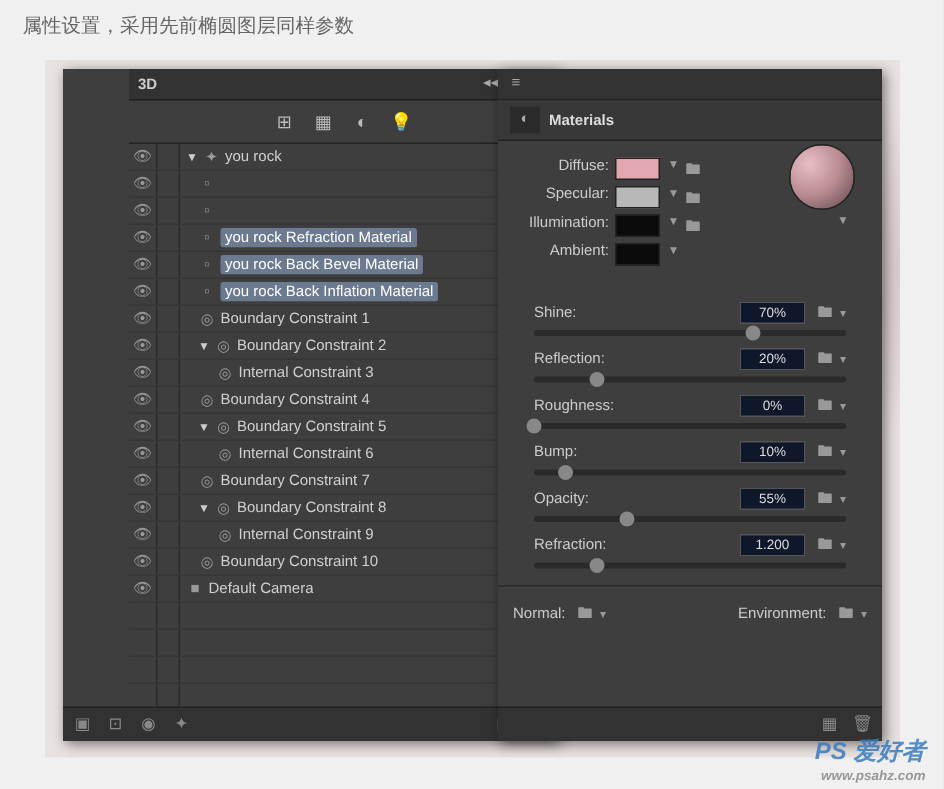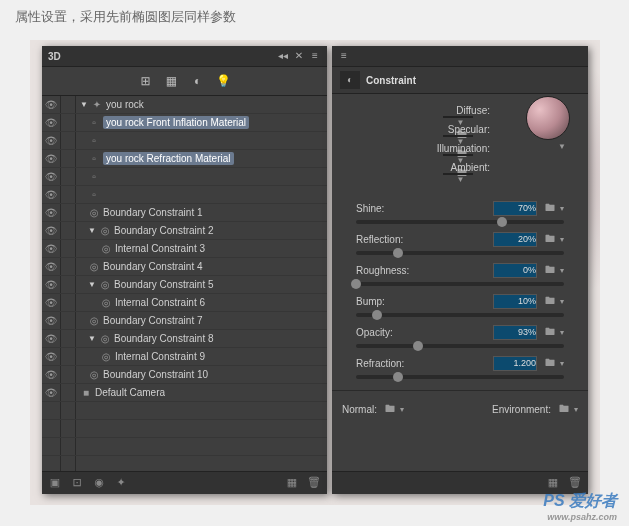--- a/index.html
+++ b/index.html
@@ -30,21 +30,21 @@
                         radial-gradient(circle at 90% 30%, rgba(120,80,90,0.25) 0%, transparent 20%);
       overflow: hidden;
     }
     .panel {
       position: absolute;
       background: #3e3e3e;
       box-shadow: 2px 2px 8px rgba(0,0,0,0.5);
       color: #d0d0d0;
       font-size: 10px;
     }
-    .panel-3d { top: 6px; left: 12px; width: 285px; height: 448px; }
+    .panel-3d { top: 6px; left: 12px; width: 285px; height: 448px; padding-left: 44px; }
     .panel-props { top: 6px; left: 302px; width: 256px; height: 448px; }
     .panel-header {
       background: #323232;
       height: 20px;
       display: flex;
       align-items: center;
       padding: 0 6px;
       border-bottom: 1px solid #222;
     }
     .panel-header-title {
@@ -155,24 +155,22 @@
       line-height: 18px;
       color: #aaa;
     }
     .prop-tab-title {
       font-weight: bold;
       color: #ddd;
     }
     .mat-body { padding: 8px 10px; }
     .mat-row {
       display: flex;
-      align-items: center;
       margin: 3px 0;
       height: 16px;
-      flex-direction: column;
     }
     .mat-label {
       width: 64px;
       text-align: right;
       color: #ccc;
       font-size: 10px;
       padding-right: 4px;
     }
     .swatch {
       width: 28px;
@@ -196,25 +194,25 @@
     .slider-section { padding: 4px 24px; }
     .slider-row { margin: 7px 0; }
     .slider-top {
       display: flex;
       align-items: center;
       justify-content: space-between;
       margin-bottom: 3px;
     }
     .slider-label { color: #ccc; font-size: 10px; }
     .slider-value {
-      background: #0c4a6e;
+      background: #0f172a;
       border: 1px solid #555;
       width: 42px;
       height: 13px;
-      text-align: right;
+      text-align: center;
       line-height: 13px;
       font-size: 9px;
       color: #ddd;
     }
     .slider-right { display: flex; align-items: center; gap: 4px; }
     .slider-track {
       height: 4px;
       background: #2a2a2a;
       border-radius: 2px;
       position: relative;
@@ -280,21 +278,20 @@
             <span class="expand">▼</span>
             <span class="row-icon">✦</span>
             <span class="row-label-text">you rock</span>
           </div>
         </div>
         <div class="tree-row selected">
           <div class="eye-col">👁</div>
           <div class="sp-col"></div>
           <div class="row-label indent-1">
             <span class="row-icon">▫</span>
-            <span class="row-label-text">you rock Front Inflation Material</span>
           </div>
         </div>
         <div class="tree-row selected">
           <div class="eye-col">👁</div>
           <div class="sp-col"></div>
           <div class="row-label indent-1">
             <span class="row-icon">▫</span>
           </div>
         </div>
         <div class="tree-row selected">
@@ -303,27 +300,29 @@
           <div class="row-label indent-1">
             <span class="row-icon">▫</span>
             <span class="row-label-text">you rock Refraction Material</span>
           </div>
         </div>
         <div class="tree-row selected">
           <div class="eye-col">👁</div>
           <div class="sp-col"></div>
           <div class="row-label indent-1">
             <span class="row-icon">▫</span>
+            <span class="row-label-text">you rock Back Bevel Material</span>
           </div>
         </div>
         <div class="tree-row selected">
           <div class="eye-col">👁</div>
           <div class="sp-col"></div>
           <div class="row-label indent-1">
             <span class="row-icon">▫</span>
+            <span class="row-label-text">you rock Back Inflation Material</span>
           </div>
         </div>
         <div class="tree-row">
           <div class="eye-col">👁</div>
           <div class="sp-col"></div>
           <div class="row-label indent-1">
             <span class="row-icon">◎</span>
             <span class="row-label-text">Boundary Constraint 1</span>
           </div>
         </div>
@@ -442,21 +441,21 @@
   </div>
 
   <div class="panel panel-props">
     <div class="panel-header">
       <div class="panel-header-controls">
         <span class="hc">≡</span>
       </div>
     </div>
     <div class="prop-tabrow">
       <span class="prop-tab-icon">◐</span>
-      <span class="prop-tab-title">Constraint</span>
+      <span class="prop-tab-title">Materials</span>
     </div>
 
     <div class="preview-sphere"></div>
     <span class="preview-arrow">▼</span>
 
     <div class="mat-body">
       <div class="mat-row">
         <span class="mat-label">Diffuse:</span>
         <span class="swatch" style="background: rgb(226, 166, 174);"></span>
         <span class="dropdown-arrow">▼</span>
@@ -531,21 +530,21 @@
             </div>
           </div>
           <div class="slider-track">
             <div class="slider-thumb" style="left:10%"></div>
           </div>
         </div>
         <div class="slider-row">
           <div class="slider-top">
             <span class="slider-label">Opacity:</span>
             <div class="slider-right">
-              <span class="slider-value">93%</span>
+              <span class="slider-value">55%</span>
               <span class="folder-ico">🖿</span>
               <span class="dropdown-arrow">▾</span>
             </div>
           </div>
           <div class="slider-track">
             <div class="slider-thumb" style="left:30%"></div>
           </div>
         </div>
         <div class="slider-row">
           <div class="slider-top">

